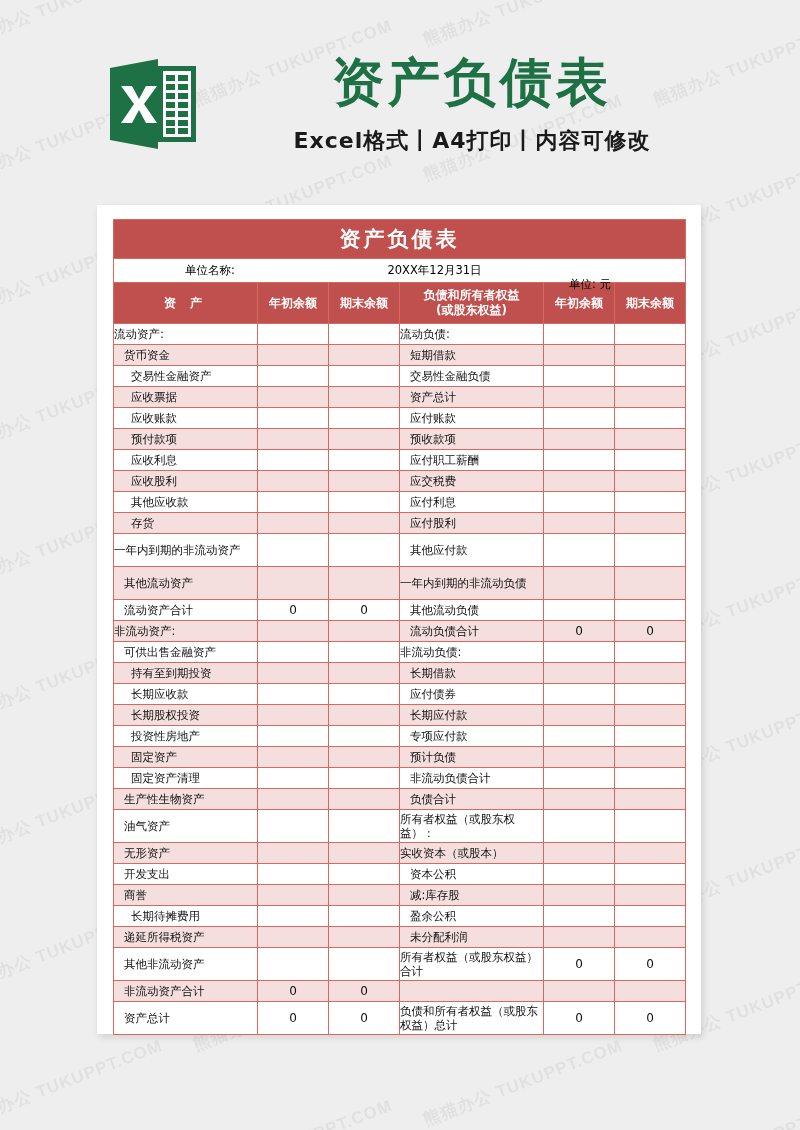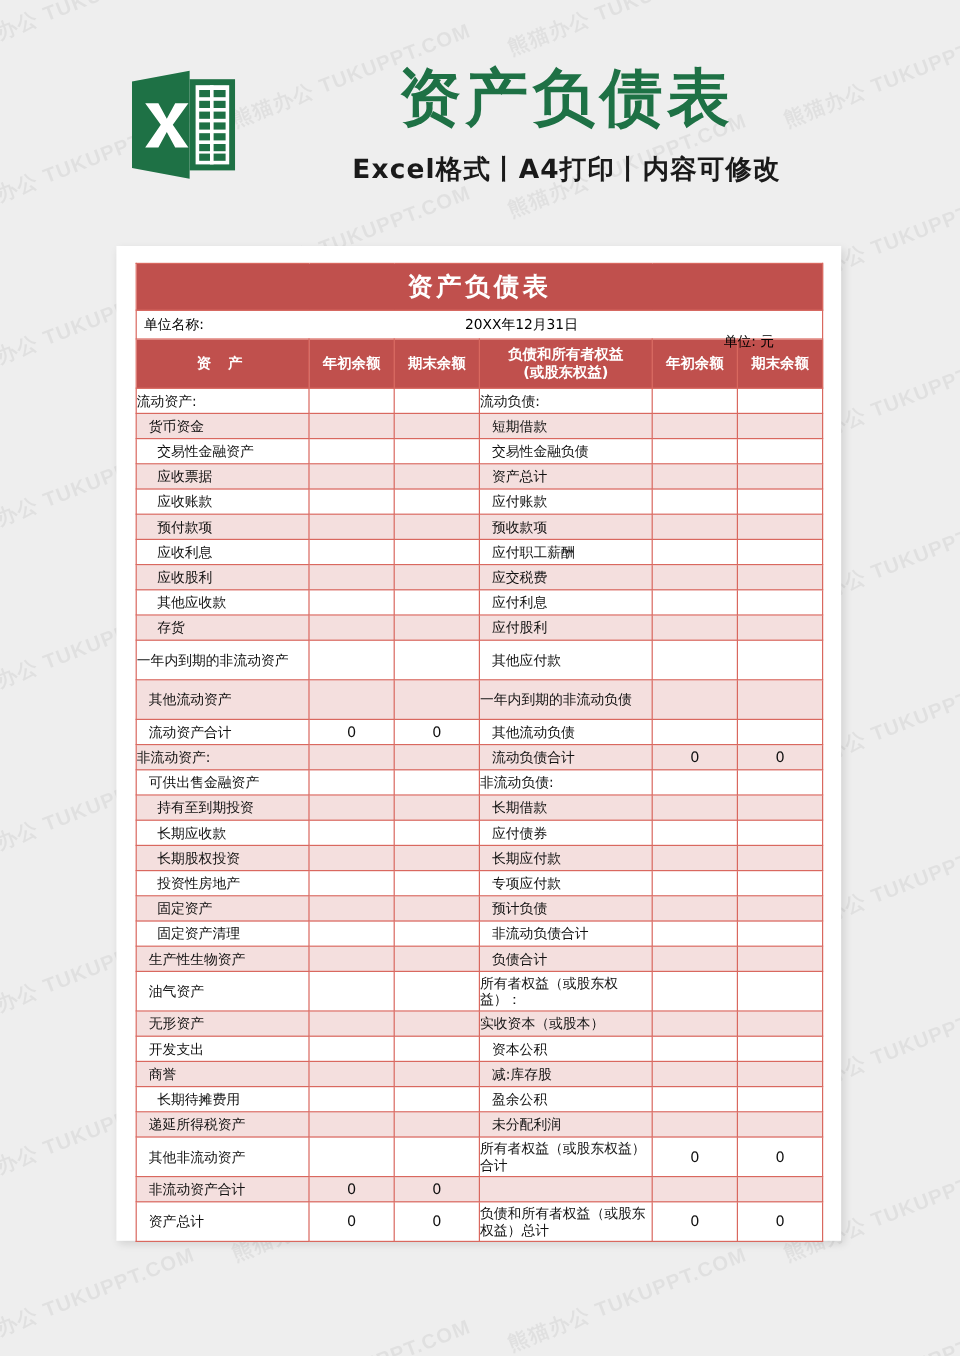--- a/index.html
+++ b/index.html
@@ -131,23 +131,23 @@
   }
   .info-inner {
     display: flex;
     align-items: center;
     height: 23px;
     font-size: 11.5px;
     color: #000;
     padding: 0 6px;
     box-sizing: border-box;
   }
-  .info-left   { flex: 0 0 180px; text-align: left; }
+  .info-left   { flex: 0 0 180px; text-align: center; }
   .info-center { flex: 1; text-align: center; }
-  .info-right  { flex: 0 0 110px; text-align: center; margin-top: 28px; }
+  .info-right  { flex: 0 0 110px; text-align: left; margin-top: 28px; }
 
   
   td.hd {
     background: #c0504d;
     color: #ffffff;
     font-size: 12px;
     font-weight: bold;
     text-align: center;
     height: 40px;
     line-height: 15px;

